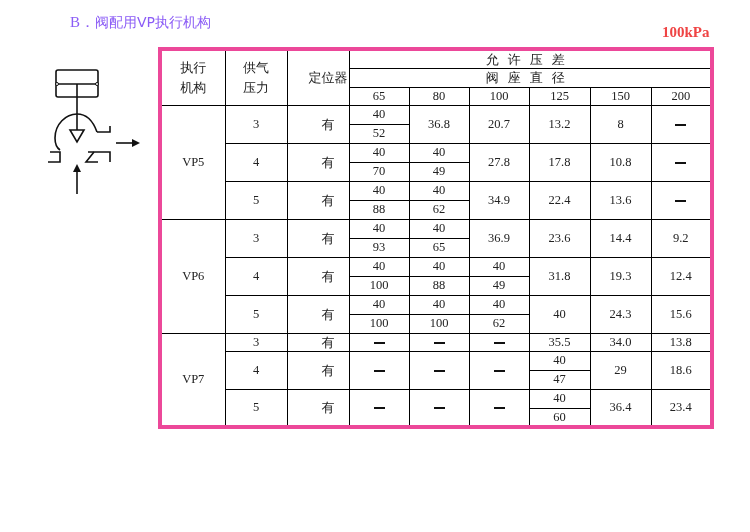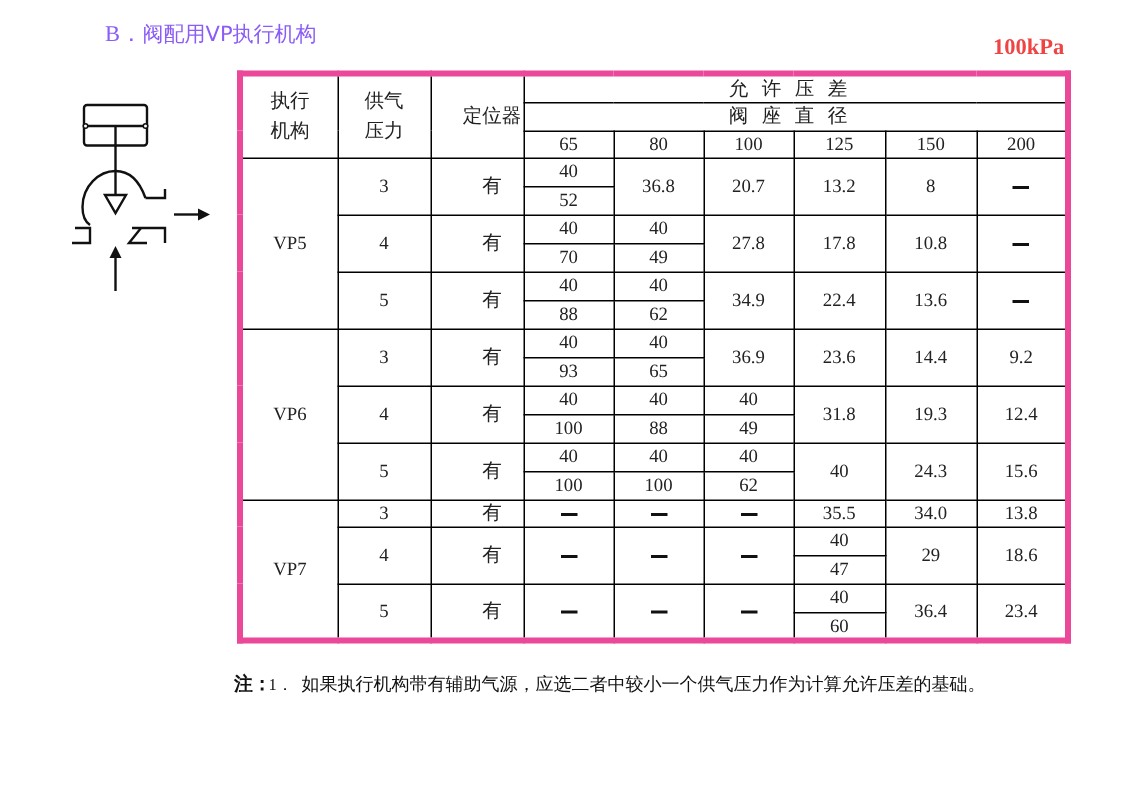--- a/index.html
+++ b/index.html
@@ -210,16 +210,13 @@
         <td rowspan="2">36.4</td>
         <td rowspan="2">23.4</td>
       </tr>
       <tr style="height: 19px;">
         <td>60</td>
       </tr>
     </tbody>
 </table>
 
 <div class="notes">
-  <div class="note">
-    <span class="lbl">注：</span><span class="num">1．</span><span class="txt">如果执行机构带有辅助气源，应选二者中较小一个供气压力作为计算允许压差的基础。</span>
-  </div>
 </div>
 
 </body></html>

